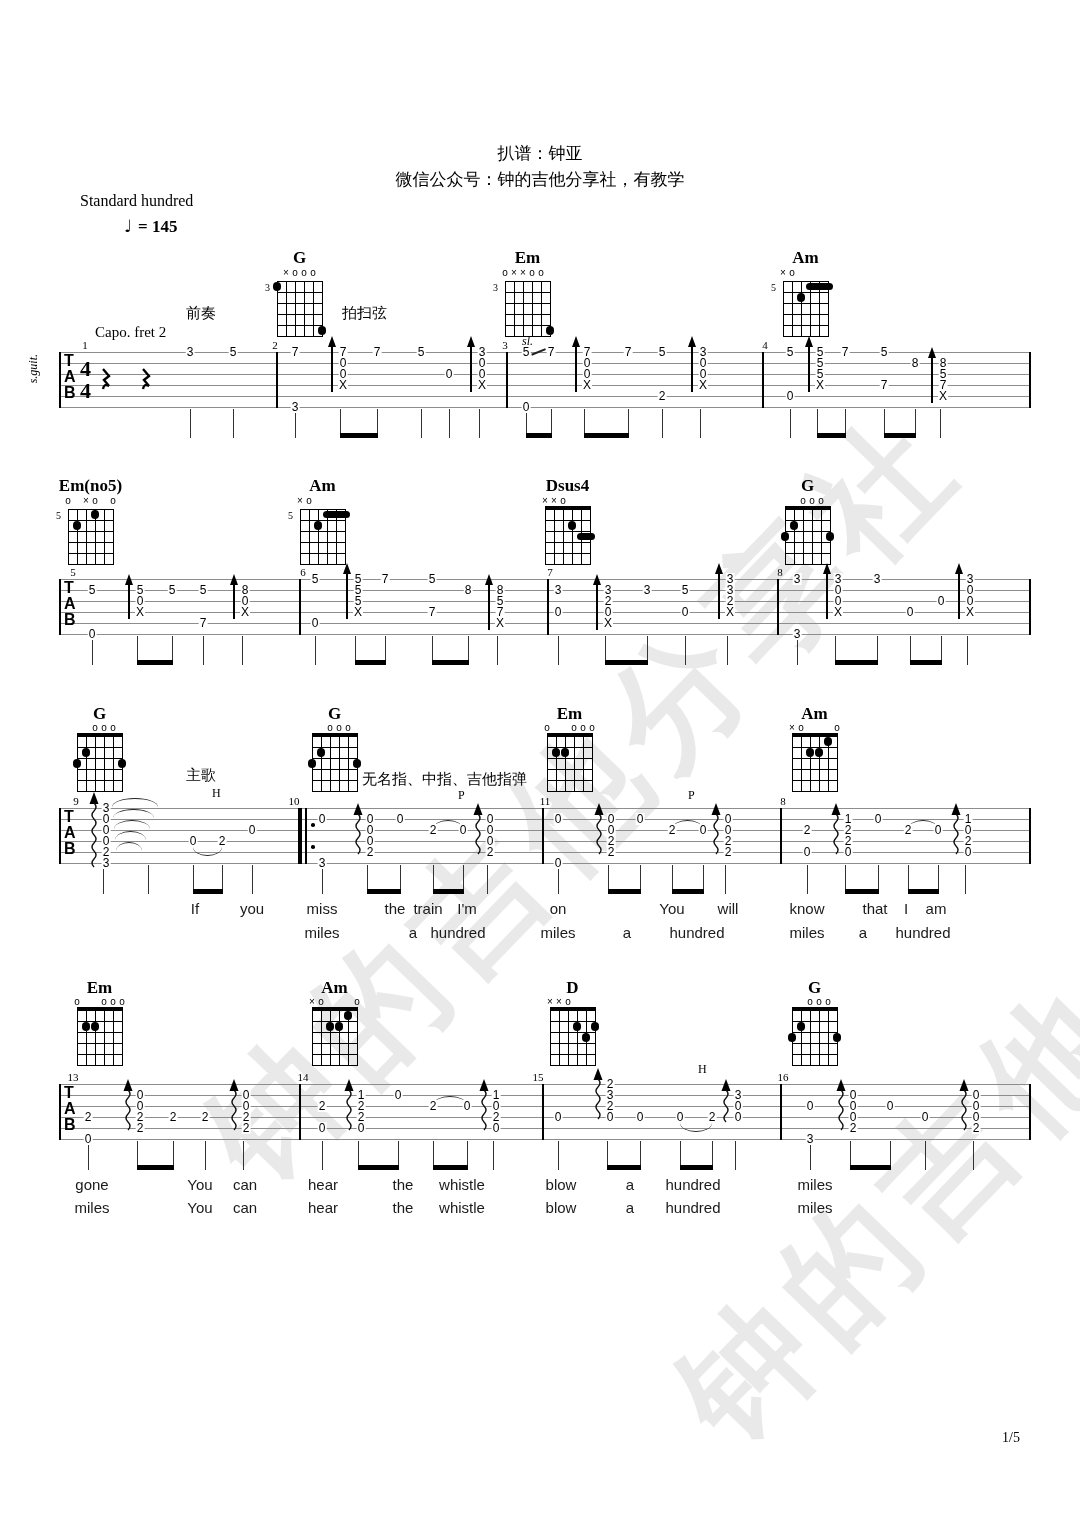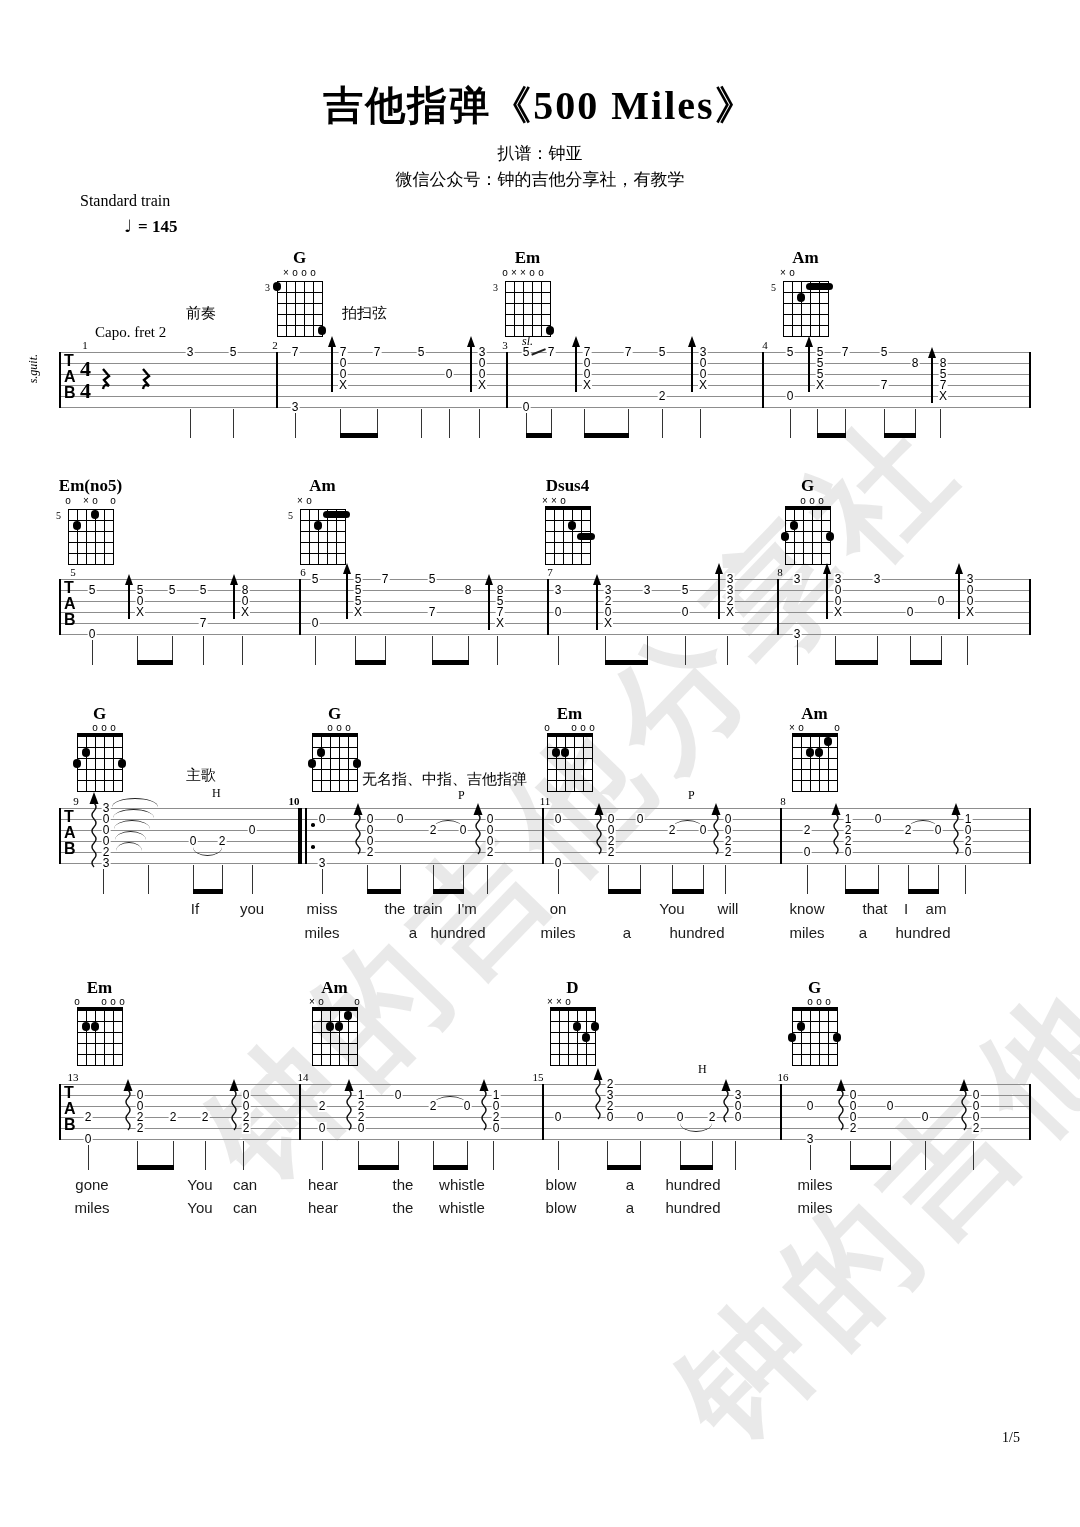--- a/index.html
+++ b/index.html
@@ -50,24 +50,23 @@
   .pageno{position:absolute;left:1002px;top:1430px;font-size:14px;}
   .rdot{position:absolute;width:3.5px;height:3.5px;border-radius:50%;background:#000;}
 </style>
 </head>
 <body>
 
 <div id="page">
   <div class="wm" style="left:170px;top:1100px;">钟的吉他分享社</div>
   <div class="wm" style="left:640px;top:1360px;">钟的吉他分享社</div>
 
-  <div class="title">吉他指弹《500 Miles》</div>
   <div class="credit" style="top:168px;">微信公众号：钟的吉他分享社，有教学</div>
   <div class="credit" style="top:142px;">扒谱：钟亚</div>
-  <div class="tuning">Standard train</div>
+  <div class="tuning">Standard hundred</div>
   <div class="tempo">
     <span>♩</span>
     <span style="font-family:'Liberation Serif',serif;">= 145</span>
   </div>
 
   <div class="pageno">1/5</div>
 <div class="cname" style="left: 299.5px; top: 248px;">G</div>
     <div class="cmark" style="left: 286px; top: 267px;">×</div>
     <div class="cmark" style="left: 295px; top: 267px;">o</div>
     <div class="cmark" style="left: 304px; top: 267px;">o</div>
@@ -594,21 +593,21 @@
     <div class="sline" style="left: 60px; top: 852px; width: 970px;"></div>
     <div class="sline" style="left: 60px; top: 863px; width: 970px;"></div>
     <div class="bline" style="left: 59px; top: 807.5px; height: 56px;"></div>
     <div class="bline" style="left: 542px; top: 807.5px; height: 56px;"></div>
     <div class="bline" style="left: 780px; top: 807.5px; height: 56px;"></div>
     <div class="bline" style="left: 1029px; top: 807.5px; height: 56px;"></div>
     <div class="tabletter" style="left: 64px; top: 809px;">T</div>
     <div class="tabletter" style="left: 64px; top: 825px;">A</div>
     <div class="tabletter" style="left: 64px; top: 841px;">B</div>
     <div class="mnum" style="left: 76px; top: 795px;">9</div>
-    <div class="mnum" style="left: 294px; top: 795px; font-weight: bold;">10</div>
+    <div class="mnum" style="left: 294px; top: 795px;">10</div>
     <div class="mnum" style="left: 545px; top: 795px;">11</div>
     <div class="mnum" style="left: 783px; top: 795px;">8</div>
     <div class="ann-small" style="left: 212px; top: 786px;">H</div>
     <div class="ann-small" style="left: 458px; top: 788px;">P</div>
     <div class="ann-small" style="left: 688px; top: 788px;">P</div>
     <div class="ann-cjk" style="left: 186px; top: 766px;">主歌</div>
     <div class="ann-cjk" style="left: 362px; top: 770px;">无名指、中指、吉他指弹</div>
     <div class="stem" style="left: 103px; top: 865px; height: 29px;"></div>
     <svg width="10" height="78" style="position: absolute; left: 89px; top: 792px;">
       <polygon points="5,0 0.5,12 9.5,12" fill="#000"></polygon>

